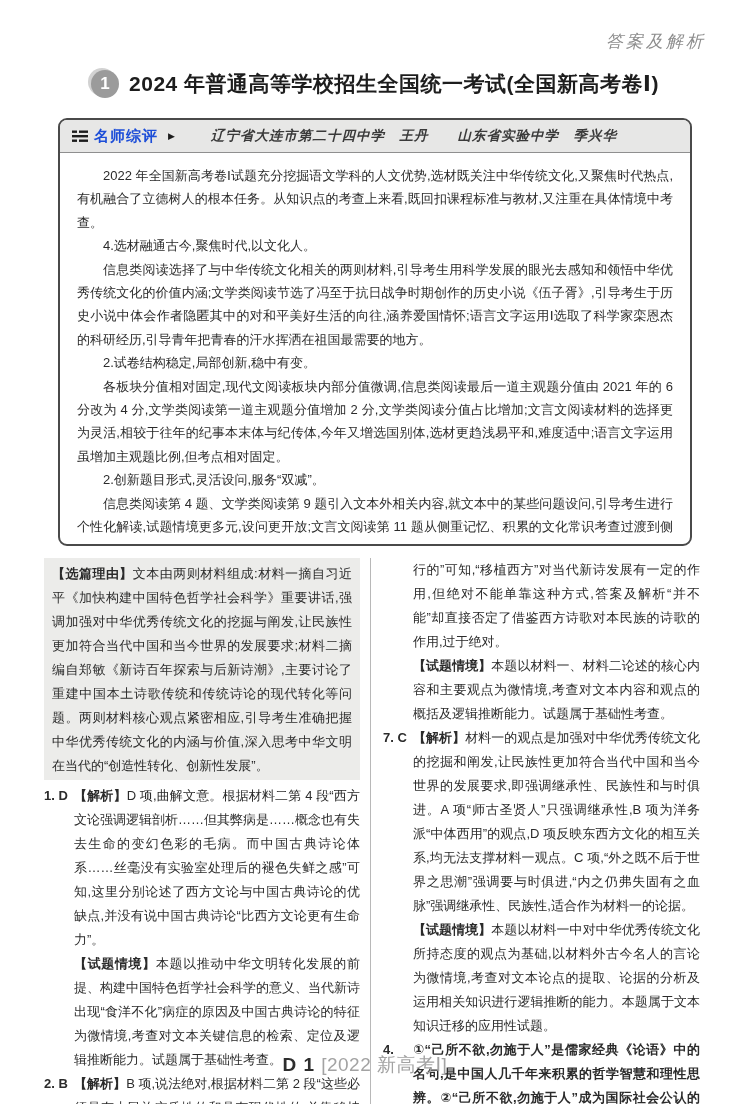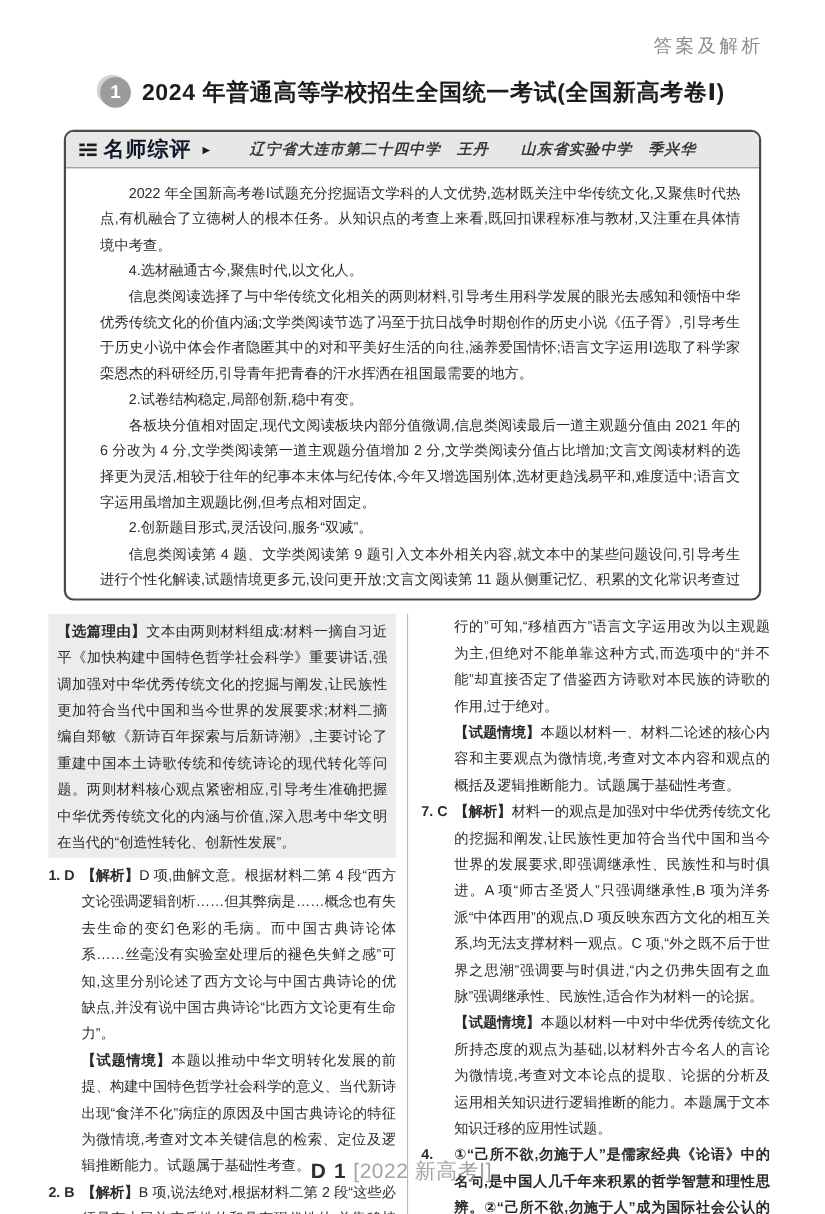--- a/index.html
+++ b/index.html
@@ -10,22 +10,23 @@
     position: relative;
     font-family: "Liberation Sans", "DejaVu Sans", sans-serif;
     color: #2b2b2b;
     overflow: hidden;
   }
 
   
   .corner-label {
     position: absolute;
     top: 30px;
-    right: 56px;
+    right: 44px;
     font-family: "Liberation Serif", "DejaVu Serif", serif;
+    font-style: italic;
     font-size: 17px;
     letter-spacing: 3px;
     color: #8d8d8d;
   }
 
   
   .title-row {
     position: absolute;
     top: 70px;
     left: 0;
@@ -72,41 +73,41 @@
     height: 33px;
     background: #e7e7e6;
     border-bottom: 1px solid #8f8f8f;
     display: flex;
     align-items: center;
     padding: 0 12px;
     gap: 6px;
   }
   .review-header .hdr-icon { flex: 0 0 auto; display: flex; }
   .review-title {
-    font-size: 19px;
-    font-weight: bold;
-    color: #0f172a;
+    font-size: 15px;
+    font-weight: bold;
+    color: #1d4ed8;
     letter-spacing: 1px;
   }
   .review-arrow {
     font-size: 9px;
     color: #1c1c1c;
     margin: 0 2px 0 4px;
   }
   .reviewers {
     font-family: "Liberation Serif", "DejaVu Serif", serif;
     font-style: italic;
     font-size: 13.5px;
     font-weight: bold;
     color: #3a3a3a;
     letter-spacing: 1px;
     margin-left: 28px;
   }
   .review-body {
-    padding: 11px 17px 10px 31px;
+    padding: 11px 17px 10px 17px;
   }
   .review-body p {
     font-size: 13px;
     line-height: 23.4px;
     text-align: justify;
     text-indent: 2em;
     color: #2b2b2b;
   }
 
   
@@ -204,21 +205,21 @@
     </p>
 
     <p class="indent-para"><b>【试题情境】</b><span>本题以推动中华文明转化发展的前提、构建中国特色哲学社会科学的意义、当代新诗出现“食洋不化”病症的原因及中国古典诗论的特征为微情境,考查对文本关键信息的检索、定位及逻辑推断能力。试题属于基础性考查。</span></p>
 
     <p class="item">
       <span class="num">2. B</span><b>【解析】</b><span>B 项,说法绝对,根据材料二第 2 段“这些必须是有本民族实质性的和具有现代性的,单靠移植西方是绝对不</span>
     </p>
   </div>
 
   <div class="col col-right">
-    <p class="indent-para"><span>行的”可知,“移植西方”语言文字运用改为以主观题为主,但绝对不能单靠这种方式,而选项中的“并不能”却直接否定了借鉴西方诗歌对本民族的诗歌的作用,过于绝对。</span></p>
+    <p class="indent-para"><span>行的”可知,“移植西方”对当代新诗发展有一定的作用,但绝对不能单靠这种方式,答案及解析“并不能”却直接否定了借鉴西方诗歌对本民族的诗歌的作用,过于绝对。</span></p>
 
     <p class="indent-para"><b>【试题情境】</b><span>本题以材料一、材料二论述的核心内容和主要观点为微情境,考查对文本内容和观点的概括及逻辑推断能力。试题属于基础性考查。</span></p>
 
     <p class="item">
       <span class="num">7. C</span><b>【解析】</b><span>材料一的观点是加强对中华优秀传统文化的挖掘和阐发,让民族性更加符合当代中国和当今世界的发展要求,即强调继承性、民族性和与时俱进。A 项“师古圣贤人”只强调继承性,B 项为洋务派“中体西用”的观点,D 项反映东西方文化的相互关系,均无法支撑材料一观点。C 项,“外之既不后于世界之思潮”强调要与时俱进,“内之仍弗失固有之血脉”强调继承性、民族性,适合作为材料一的论据。</span>
     </p>
 
     <p class="indent-para"><b>【试题情境】</b><span>本题以材料一中对中华优秀传统文化所持态度的观点为基础,以材料外古今名人的言论为微情境,考查对文本论点的提取、论据的分析及运用相关知识进行逻辑推断的能力。本题属于文本知识迁移的应用性试题。</span></p>
 
     <p class="item bold-item">

